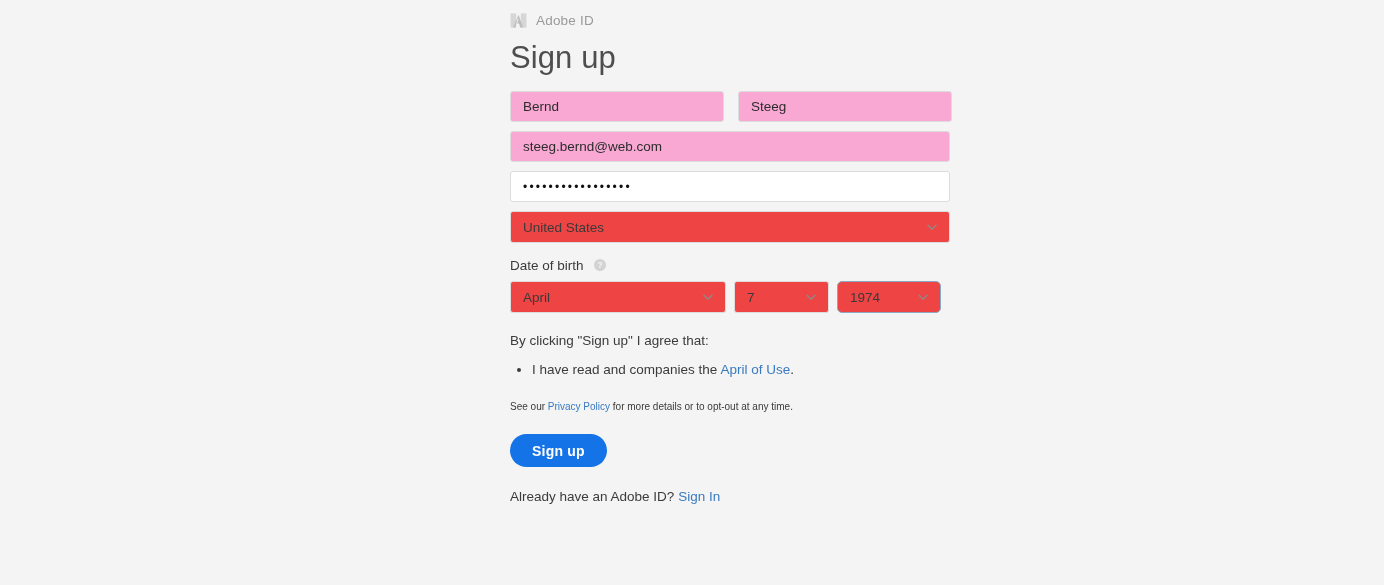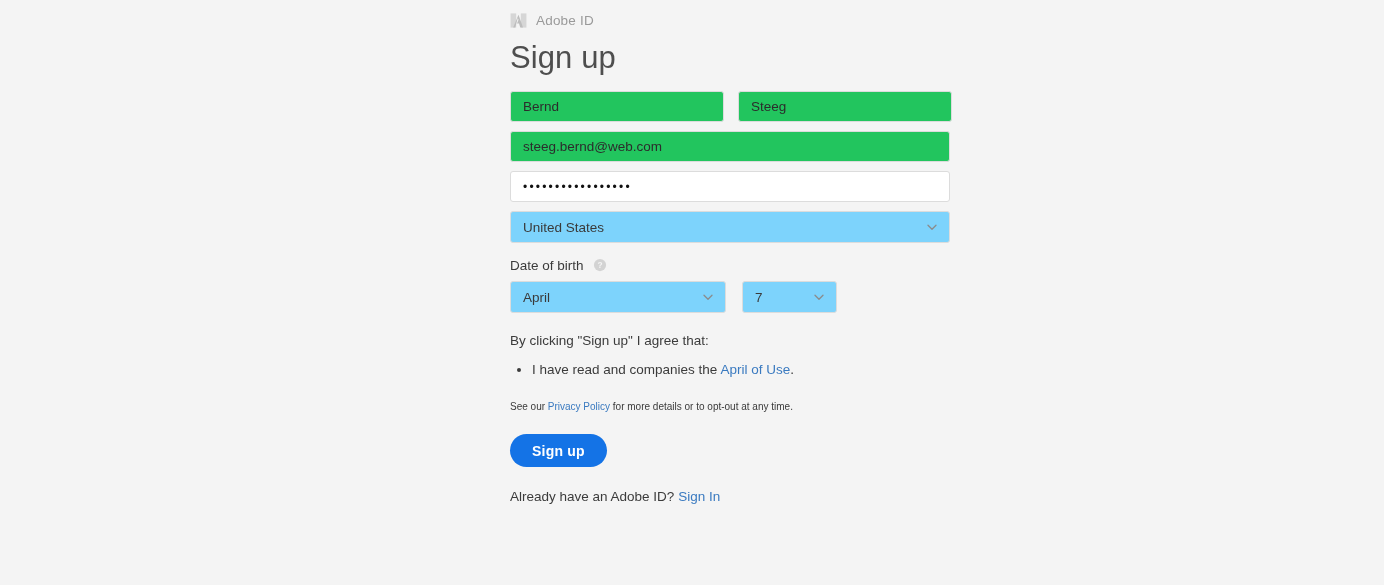--- a/index.html
+++ b/index.html
@@ -59,21 +59,21 @@
 
   
   .field-row {
     display: flex;
     gap: 14px;
     margin-bottom: 9px;
   }
   .txt-input {
     box-sizing: border-box;
     height: 31px;
-    background: #22c55e;
+    background: #f9a8d4;
     border: 1px solid #dcdcdc;
     border-radius: 3px;
     font-family: "Liberation Sans", sans-serif;
     font-size: 13.5px;
     color: #2c2c2c;
     padding: 0 12px;
     outline: none;
     width: 100%;
   }
   .txt-input::placeholder { color: #9b9b9b; }
@@ -97,21 +97,21 @@
     font-family: "Liberation Sans", sans-serif;
     overflow: hidden;
     white-space: nowrap;
   }
 
   
   .sel {
     box-sizing: border-box;
     position: relative;
     height: 32px;
-    background: #7dd3fc;
+    background: #ef4444;
     border: 1px solid #dcdcdc;
     border-radius: 3px;
     display: flex;
     align-items: center;
     padding: 0 12px;
     font-size: 13.5px;
     color: #3a3a3a;
     cursor: pointer;
   }
   .sel.focused {
@@ -141,21 +141,21 @@
     margin-right: 9px;
   }
   .help-icon {
     width: 14px;
     height: 14px;
     display: block;
     opacity: 0.75;
   }
   .dob-row {
     display: flex;
-    gap: 16px;
+    gap: 8px;
     margin-bottom: 18px;
   }
   .sel-month { width: 216px; flex: 0 0 216px; }
   .sel-day   { width: 95px;  flex: 0 0 95px; }
   .sel-year  { width: 104px; flex: 0 0 104px; }
 
   
   .agree-line {
     font-size: 13.5px;
     color: #3b3b3b;
@@ -281,20 +281,26 @@
         <svg class="chev" viewBox="0 0 12 12">
           <path d="M2 4.3 L6 8.3 L10 4.3" fill="none" stroke="#8b8b8b" stroke-width="1.3" stroke-linecap="round" stroke-linejoin="round"></path>
         </svg>
       </div>
       <div class="sel sel-day">
         <span>7</span>
         <svg class="chev" viewBox="0 0 12 12">
           <path d="M2 4.3 L6 8.3 L10 4.3" fill="none" stroke="#8b8b8b" stroke-width="1.3" stroke-linecap="round" stroke-linejoin="round"></path>
         </svg>
       </div>
+      <div class="sel sel-year focused">
+        <span>1974</span>
+        <svg class="chev" viewBox="0 0 12 12">
+          <path d="M2 4.3 L6 8.3 L10 4.3" fill="none" stroke="#8b8b8b" stroke-width="1.3" stroke-linecap="round" stroke-linejoin="round"></path>
+        </svg>
+      </div>
     </div>
 
     
     <p class="agree-line">By clicking "Sign up" I agree that:</p>
 
     <ul class="bullets">
       <li>
         <span>I have read and companies the </span><span class="lnk">April of Use</span><span>.</span>
       </li>
     </ul>

